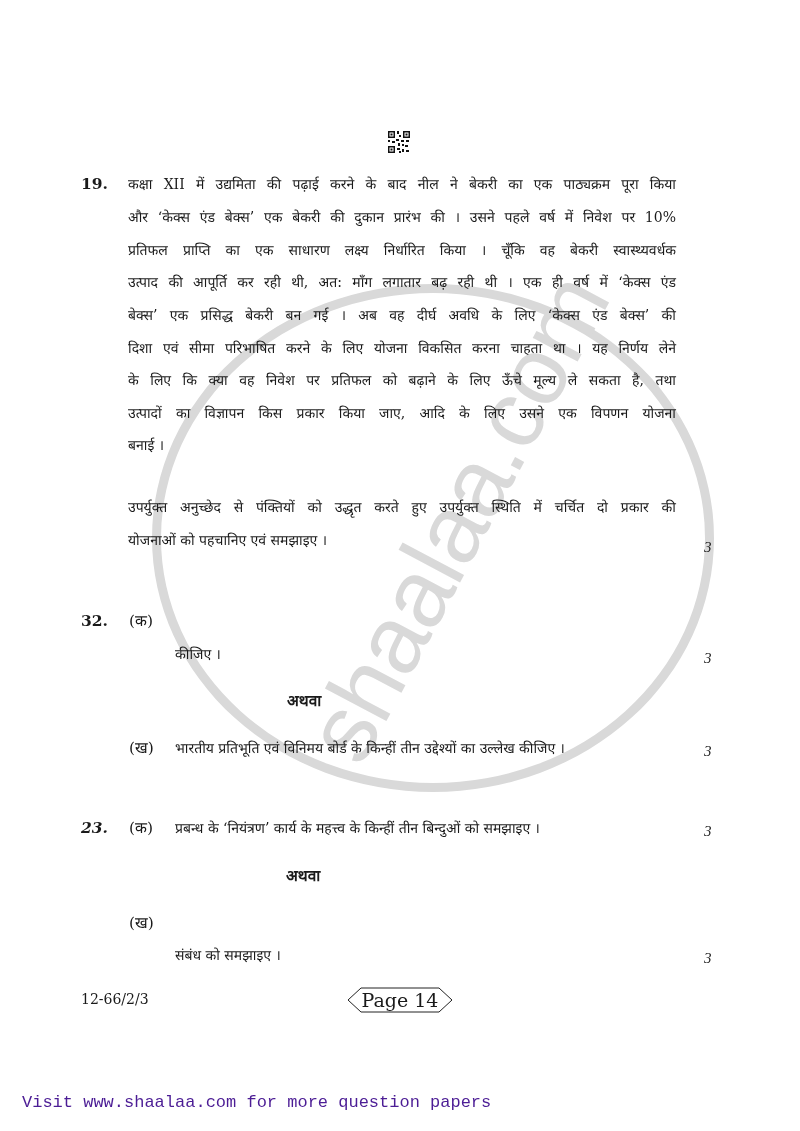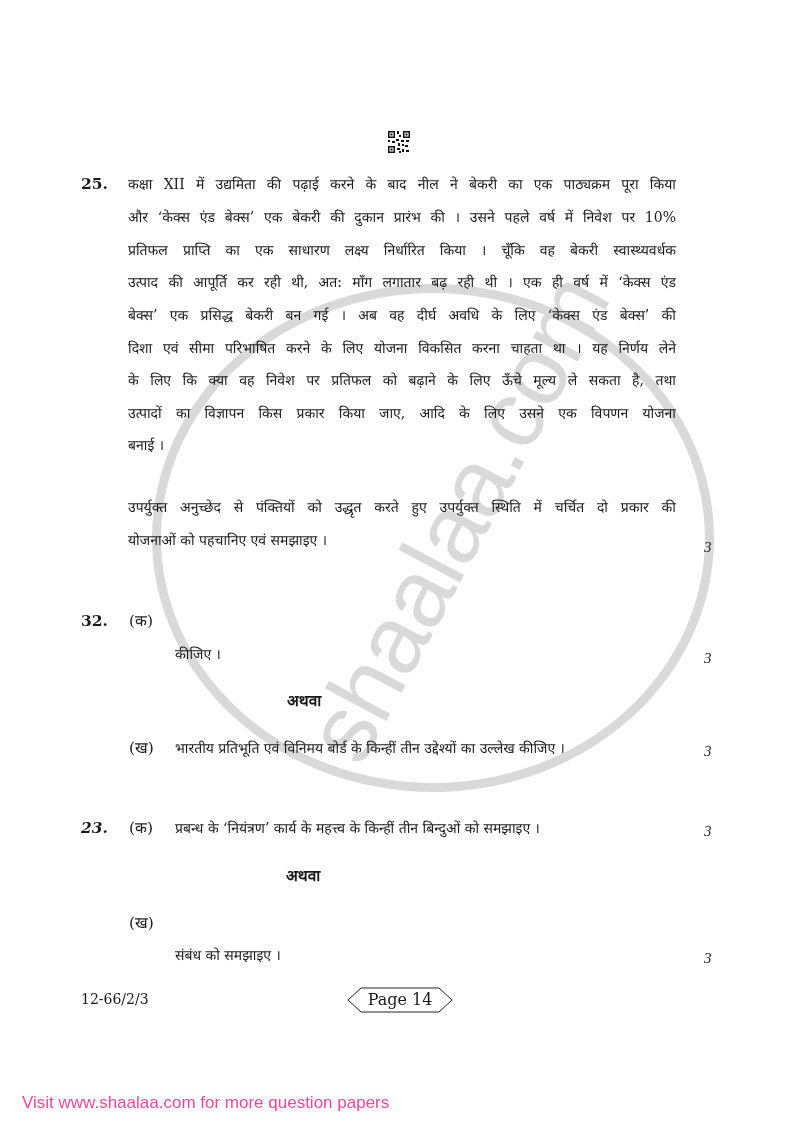--- a/index.html
+++ b/index.html
@@ -23,23 +23,23 @@
   .sub { position: absolute; font-size: 15.5px; line-height: 20px; }
   .mark { position: absolute; left: 704px; font-style: italic; font-size: 15px; line-height: 20px;
           font-family: "Liberation Serif", "DejaVu Serif", serif; }
   .or { position: absolute; font-weight: bold; font-size: 15.5px; line-height: 20px; }
 
   .footer-code { position: absolute; left: 81px; top: 991px; font-size: 14px;
                  font-family: "DejaVu Serif", "Liberation Serif", serif; }
   .page-badge { position: absolute; left: 347px; top: 987px; width: 106px; height: 26px; }
   .page-badge svg { position: absolute; left: 0; top: 0; }
   .page-badge span { position: absolute; left: 0; top: 0; width: 106px; height: 26px; line-height: 26px;
-                     text-align: center; font-size: 16px; font-family: "DejaVu Serif", "Liberation Serif", serif; }
+                     text-align: center; font-size: 19px; font-family: "DejaVu Serif", "Liberation Serif", serif; }
   .visit { position: absolute; left: 22px; top: 1093px; font-size: 17px;
-           font-family: Liberation Sans, sans-serif; color: #ec4899; }
+           font-family: Liberation Mono, monospace; color: #4c1d95; }
 </style>
 </head>
 <body>
 
 <div class="page">
 
   <svg class="qr" viewBox="0 0 24 24" width="24" height="24">
     <rect x="0" y="0" width="24" height="24" fill="#fff"></rect>
     <rect x="1" y="1" width="7" height="7" fill="#111"></rect>
       <rect x="2.5" y="2.5" width="4" height="4" fill="#fff"></rect>
@@ -62,21 +62,21 @@
       <rect x="18" y="15" width="3" height="2" fill="#111"></rect>
     <rect x="10" y="18" width="3" height="2" fill="#111"></rect>
       <rect x="15" y="19" width="2" height="3" fill="#111"></rect>
     <rect x="19" y="20" width="3" height="2" fill="#111"></rect>
       <rect x="12" y="21" width="2" height="2" fill="#111"></rect>
   </svg>
 
   <div class="watermark-ring"></div>
   <div class="watermark-text">shaalaa.com</div>
 
-  <div class="qnum" style="left:81px; top:174px;">25.</div>
+  <div class="qnum" style="left:81px; top:174px;">19.</div>
   <div>
     <div class="line just" style="left:128px; top:174px; width:548px;">कक्षा XII में उद्यमिता की पढ़ाई करने के बाद नील ने बेकरी का एक पाठ्यक्रम पूरा किया</div>
     <div class="line just" style="left:128px; top:207px; width:548px;">और ‘केक्स एंड बेक्स’ एक बेकरी की दुकान प्रारंभ की । उसने पहले वर्ष में निवेश पर 10%</div>
     <div class="line just" style="left:128px; top:240px; width:548px;">प्रतिफल प्राप्ति का एक साधारण लक्ष्य निर्धारित किया । चूँकि वह बेकरी स्वास्थ्यवर्धक</div>
     <div class="line just" style="left:128px; top:272px; width:548px;">उत्पाद की आपूर्ति कर रही थी, अत: माँग लगातार बढ़ रही थी । एक ही वर्ष में ‘केक्स एंड</div>
     <div class="line just" style="left:128px; top:305px; width:548px;">बेक्स’ एक प्रसिद्ध बेकरी बन गई । अब वह दीर्घ अवधि के लिए ‘केक्स एंड बेक्स’ की</div>
     <div class="line just" style="left:128px; top:338px; width:548px;">दिशा एवं सीमा परिभाषित करने के लिए योजना विकसित करना चाहता था । यह निर्णय लेने</div>
     <div class="line just" style="left:128px; top:370px; width:548px;">के लिए कि क्या वह निवेश पर प्रतिफल को बढ़ाने के लिए ऊँचे मूल्य ले सकता है, तथा</div>
     <div class="line just" style="left:128px; top:403px; width:548px;">उत्पादों का विज्ञापन किस प्रकार किया जाए, आदि के लिए उसने एक विपणन योजना</div>
     <div class="line" style="left:128px; top:435px;">बनाई ।</div>

